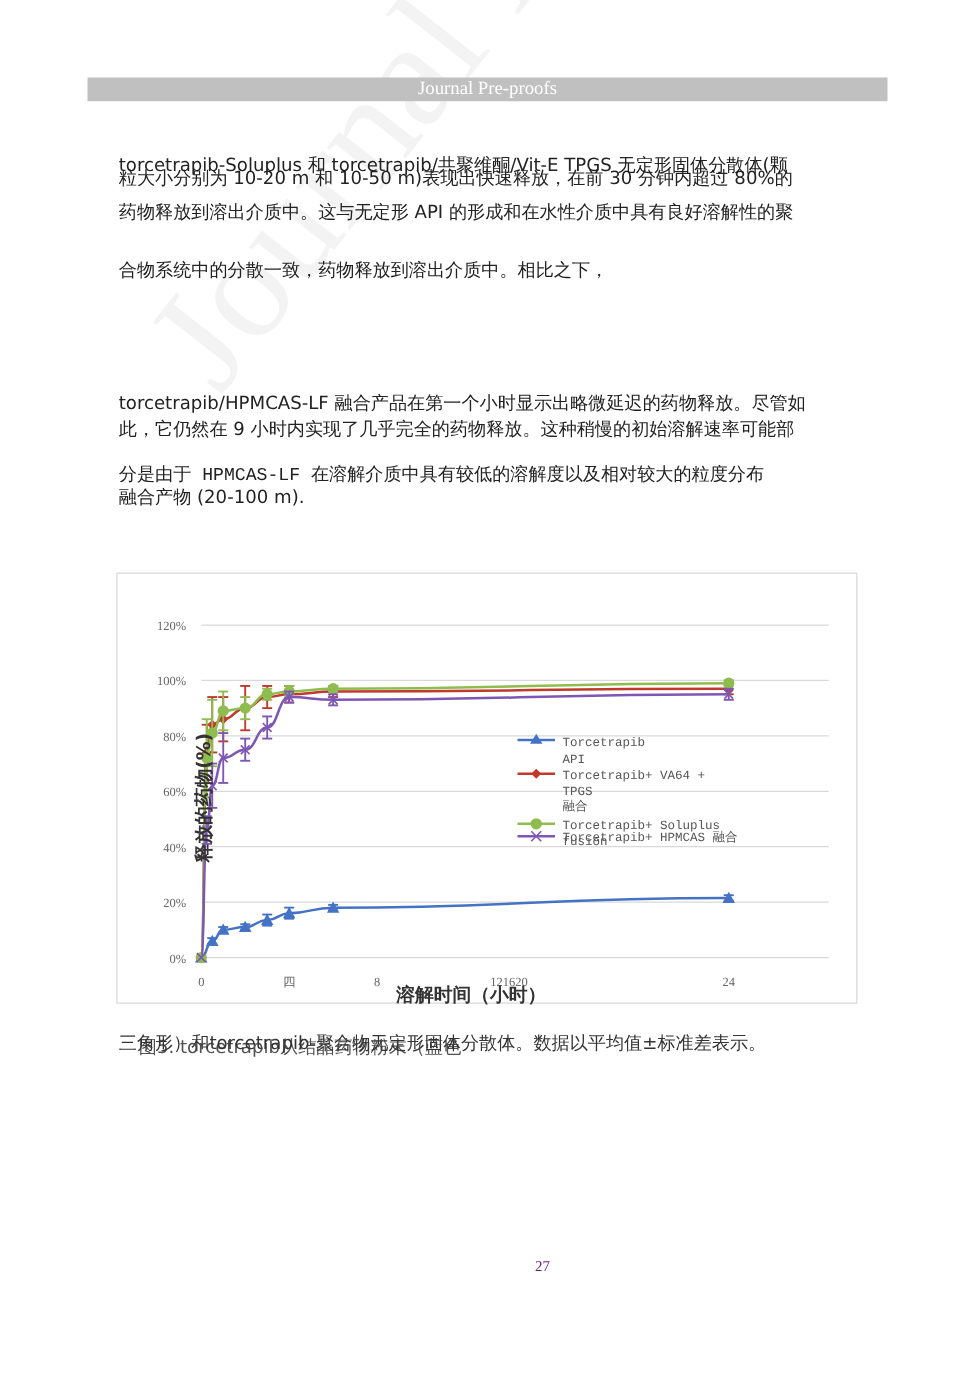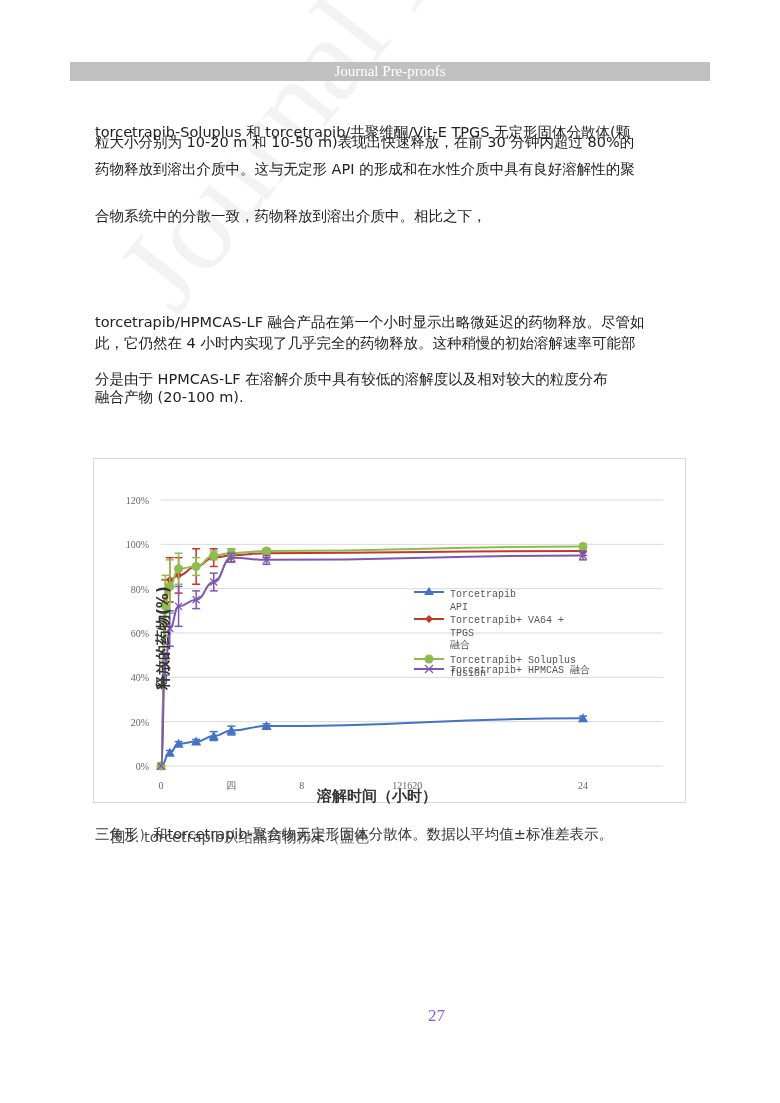--- a/index.html
+++ b/index.html
@@ -11,44 +11,44 @@
   .para { position:absolute; left:95px; width:600px; font-size:14.5px; color:#222;
           font-family:"DejaVu Sans", sans-serif; white-space:nowrap; }
   .para .line { position:absolute; left:0; white-space:nowrap; }
   .chart-frame { position:absolute; left:93px; top:458px; width:593px; height:345px;
                  border:1px solid #d9d9d9; box-sizing:border-box; background:#fff; }
   svg.chart { position:absolute; left:0; top:0; }
   .caption { position:absolute; left:95px; top:828px; font-size:14.5px; color:#333;
              font-family:"DejaVu Sans", sans-serif; white-space:nowrap; }
   .caption .l1 { position:absolute; left:16px; top:0; opacity:0.85; }
   .caption .l2 { position:absolute; left:0; top:-3px; }
-  .page-num { position:absolute; left:428px; top:1006px; font-size:17px;
-              font-family:"Liberation Serif", serif; color:#8b5cf6; }
+  .page-num { position:absolute; left:428px; top:1006px; font-size:12px;
+              font-family:"Liberation Serif", serif; color:#701a75; }
   .watermark { position:absolute; left:90px; top:250px; font-size:120px; color:#f3f3f3;
                font-family:"Liberation Serif", serif; transform:rotate(-52deg);
                transform-origin:left top; white-space:nowrap; pointer-events:none; }
 </style>
 </head>
 <body>
 
 <div class="watermark">Journal Pre-proofs</div>
 
 <div class="header-bar">Journal Pre-proofs</div>
 
 <div class="para" style="top:96px;">
   <div class="line" style="top:0px;margin-top:27px;">torcetrapib-Soluplus 和 torcetrapib/共聚维酮/Vit-E TPGS 无定形固体分散体(颗</div>
   <div class="line" style="top:37px;">粒大小分别为 10-20    m 和 10-50    m)表现出快速释放，在前 30 分钟内超过 80%的</div>
   <div class="line" style="top:64px;">药物释放到溶出介质中。这与无定形 API 的形成和在水性介质中具有良好溶解性的聚</div>
   <div class="line" style="top:111px;">合物系统中的分散一致，药物释放到溶出介质中。相比之下，</div>
 </div>
 
 <div class="para" style="top:297px;">
   <div class="line" style="top:16px;">torcetrapib/HPMCAS-LF 融合产品在第一个小时显示出略微延迟的药物释放。尽管如</div>
-  <div class="line" style="top:37px;">此，它仍然在 4 小时内实现了几乎完全的药物释放。这种稍慢的初始溶解速率可能部</div>
-  <div class="line" style="top:73px;">分是由于 HPMCAS-LF 在溶解介质中具有较低的溶解度以及相对较大的粒度分布</div>
+  <div class="line" style="top:37px;">此，它仍然在 9 小时内实现了几乎完全的药物释放。这种稍慢的初始溶解速率可能部</div>
+  <div class="line" style="top:73px;font-family:Liberation Mono, monospace;">分是由于 HPMCAS-LF 在溶解介质中具有较低的溶解度以及相对较大的粒度分布</div>
   <div class="line" style="top:91px;">融合产物 (20-100    m).</div>
 </div>
 
 <div class="chart-frame"></div>
 
 <svg class="chart" width="780" height="1103" xmlns="http://www.w3.org/2000/svg">
   <g id="grid">
       <line x1="161" x2="663" y1="766" y2="766" stroke="#d9d9d9" stroke-width="1"></line>
       <line x1="161" x2="663" y1="721.6666666666666" y2="721.6666666666666" stroke="#d9d9d9" stroke-width="1"></line>
       <line x1="161" x2="663" y1="677.3333333333334" y2="677.3333333333334" stroke="#d9d9d9" stroke-width="1"></line>

